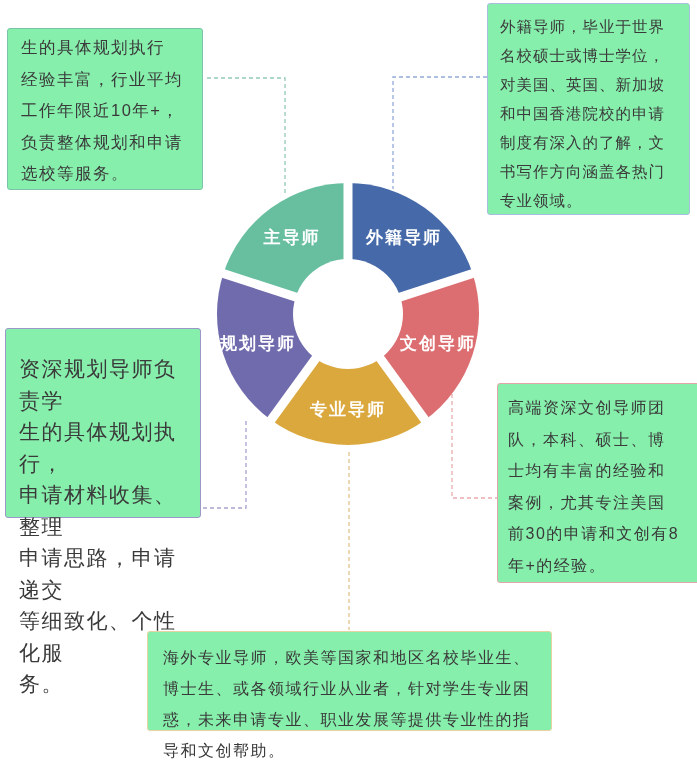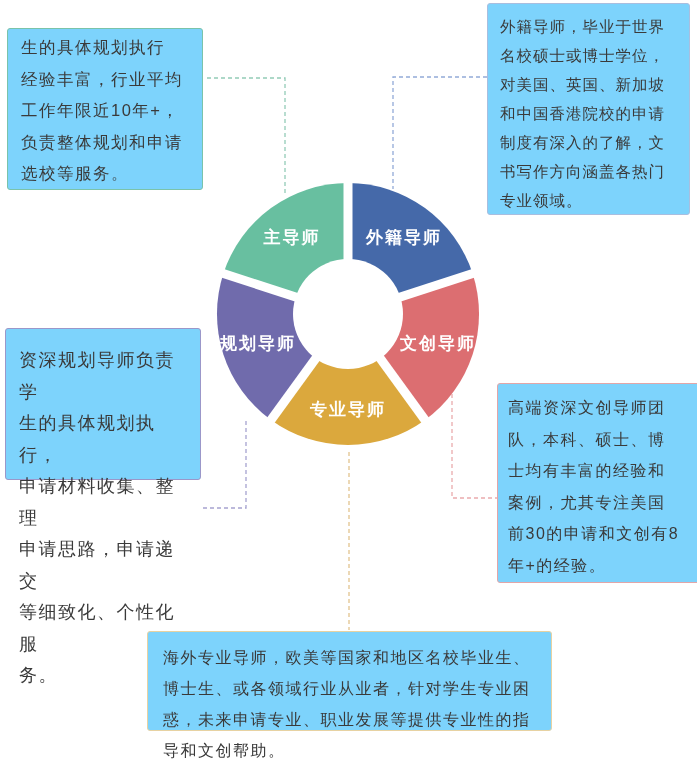--- a/index.html
+++ b/index.html
@@ -4,34 +4,34 @@
 <style>
   html,body{margin:0;padding:0;}
   body{
     width:697px;height:779px;position:relative;overflow:hidden;
     background:#ffffff;color:#3a3a3a;
     font-family:"Liberation Sans","DejaVu Sans",sans-serif;
   }
   .callout{
     position:absolute;box-sizing:border-box;
     border:1px solid #ccc;border-radius:3px;
-    background:#7dd3fc;white-space:pre-line;
+    background:#86efac;white-space:pre-line;
     color:#3a3a3a;letter-spacing:1.5px;
   }
   .callout.main{
     left:7px;top:28px;width:196px;height:162px;
     padding:3px 10px 0 13px;font-size:16.5px;line-height:31.5px;
   }
   .callout.foreign{
     left:487px;top:3px;width:203px;height:212px;
     padding:8px 8px 0 12px;font-size:15.5px;line-height:29px;letter-spacing:1px;
   }
   .callout.planning{
-    left:5px;top:328px;width:196px;height:152px;
-    padding:16px 10px 0 13px;font-size:18px;line-height:31.5px;
+    left:5px;top:328px;width:196px;height:190px;
+    padding:24px 10px 0 13px;font-size:21px;line-height:31.5px;
   }
   .callout.creative{
     left:497px;top:383px;width:209px;height:200px;
     padding:8px 8px 0 10px;font-size:16px;line-height:31.5px;
   }
   .callout.professional{
     left:147px;top:631px;width:405px;height:100px;
     padding:10px 12px 0 15px;font-size:16px;line-height:31px;
   }
   svg.layer{position:absolute;left:0;top:0;}

